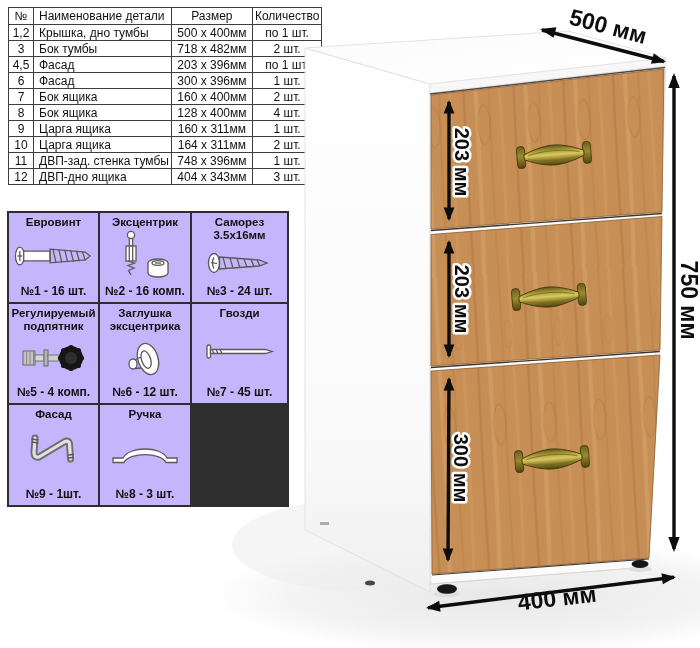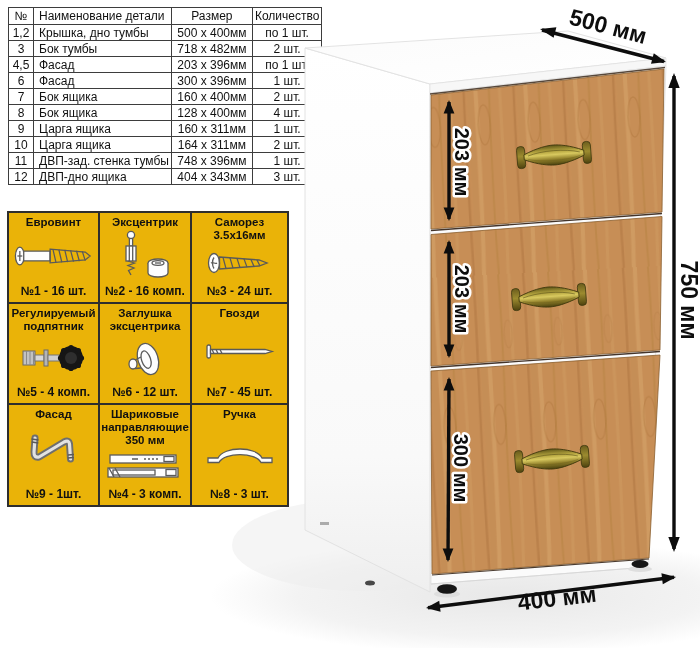--- a/index.html
+++ b/index.html
@@ -28,21 +28,21 @@
   .parts-table .c-qty{width:55px;}
   
   .hw-grid{
     position:absolute;left:7px;top:211px;
     display:grid;
     grid-template-columns:89px 90px 95px;
     grid-template-rows:89px 99px 100px;
     gap:2px;background:#2e2e2e;border:2px solid #2e2e2e;
   }
   .hw-cell{
-    background:#eab308;display:flex;flex-direction:column;
+    background:#c4b5fd;display:flex;flex-direction:column;
     align-items:center;justify-content:space-between;
     padding:3px 2px 4px;overflow:hidden;
   }
   .hw-title{
     font-weight:bold;font-size:11.5px;line-height:1.12;
     text-align:center;
   }
   .hw-icon{flex:1;display:flex;align-items:center;justify-content:center;}
   .hw-count{font-weight:bold;font-size:12px;white-space:nowrap;text-align:center;}
   
@@ -241,35 +241,20 @@
     <div class="hw-icon">
       <svg width="66" height="52" viewBox="0 0 66 52">
         <path d="M14,10 L13,24 Q12.7,30 18,29 L43,14 Q48,11.5 48.5,16 L49.5,31" fill="none" stroke="#6e6e6e" stroke-width="7" stroke-linecap="round" stroke-linejoin="round"></path>
         <path d="M14,10 L13,24 Q12.7,30 18,29 L43,14 Q48,11.5 48.5,16 L49.5,31" fill="none" stroke="#e2e2e2" stroke-width="3.2" stroke-linecap="round" stroke-linejoin="round"></path>
         <path class="icon-line" d="M10.5,11 l7,1 M10.7,14 l6.6,1 M47,27 l6,-.5 M46.8,30 l6,-.5"></path>
       </svg>
     </div>
     <div class="hw-count">№9 - 1шт.</div>
   </div>
 
-  <div class="hw-cell">
-    <div class="hw-title">Шариковые направляющие 350 мм</div>
-    <div class="hw-icon">
-      <svg width="78" height="28" viewBox="0 0 78 28">
-        <rect class="icon-fill" x="4" y="2" width="66" height="8"></rect>
-        <rect class="icon-line" x="58" y="3.5" width="10" height="5"></rect>
-        <path class="icon-line" d="M26,6 h6 M38,6 h2 m2,0 h2 m2,0 h2 m2,0 h2"></path>
-        <rect class="icon-fill" x="2" y="15" width="70" height="9"></rect>
-        <rect class="icon-line" x="7" y="17" width="42" height="5"></rect>
-        <rect class="icon-line" x="60" y="16.5" width="10" height="6"></rect>
-        <path class="icon-line" d="M3,15 l5,9 M9,15 l5,9"></path>
-      </svg>
-    </div>
-    <div class="hw-count">№4 - 3 комп.</div>
-  </div>
 
   <div class="hw-cell">
     <div class="hw-title">Ручка</div>
     <div class="hw-icon">
       <svg width="72" height="30" viewBox="0 0 72 30">
         <path class="icon-fill" d="M4,19 h10 C20,7 52,7 58,19 h10 v4.5 h-11 C52,13 20,13 15,23.5 H4 Z"></path>
       </svg>
     </div>
     <div class="hw-count">№8 - 3 шт.</div>
   </div>

